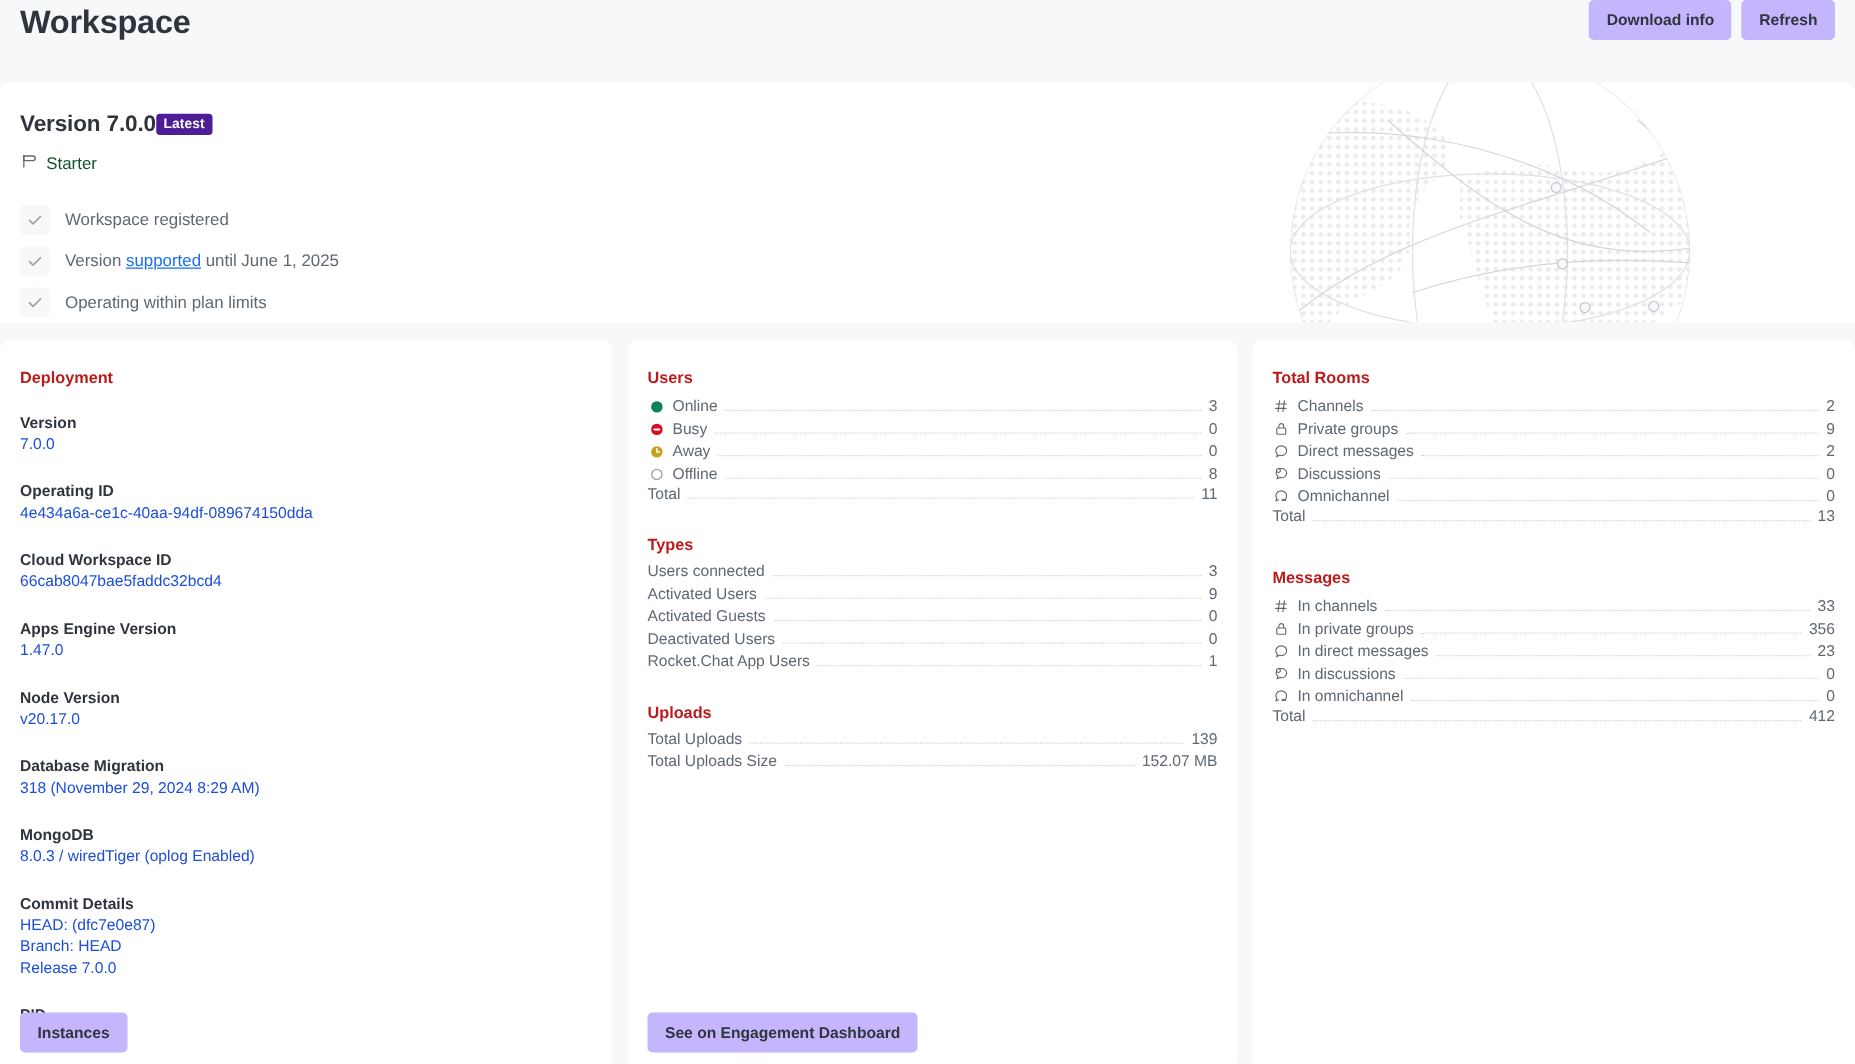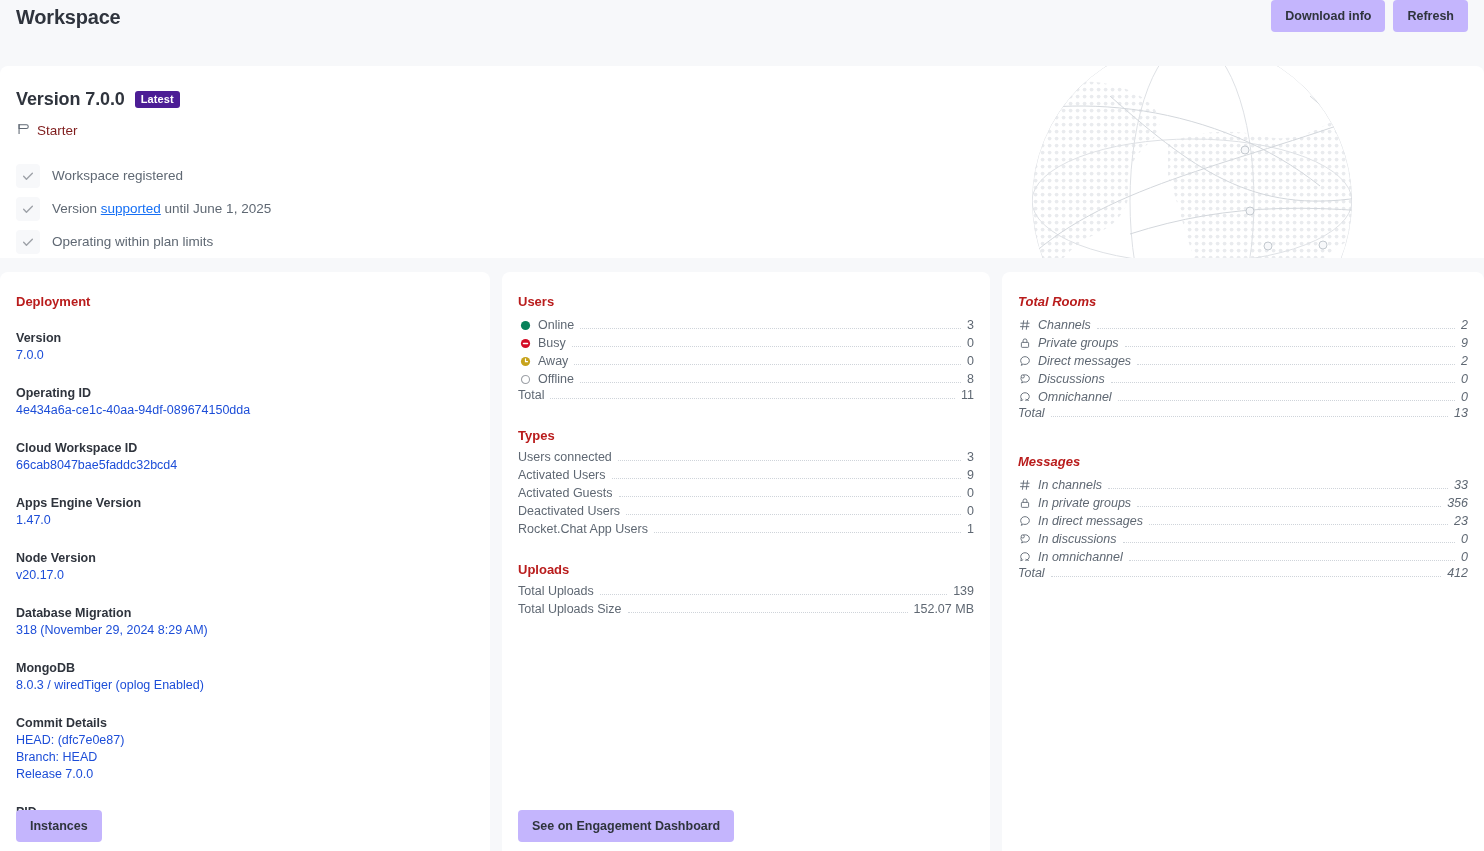--- a/index.html
+++ b/index.html
@@ -27,21 +27,21 @@
     top: 0; left: 0;
     width: 1484px;
     height: 66px;
     background: #f7f8fa;
     display: flex;
     align-items: flex-start;
     justify-content: space-between;
     padding: 0 16px 0 16px;
   }
   .header-title {
-    font-size: 20px;
+    font-size: 26px;
     font-weight: 700;
     letter-spacing: -0.2px;
     color: #2f343d;
     line-height: 32px;
     padding-top: 1px;
     text-align: center;
   }
   .header-actions {
     display: flex;
     gap: 8px;
@@ -82,21 +82,20 @@
     pointer-events: none;
   }
   .hero-inner {
     position: relative;
     padding: 20px 16px 0 16px;
     z-index: 2;
   }
   .version-line {
     display: flex;
     align-items: center;
-    gap: 10px;
     height: 26px;
     text-align: center;
   }
   .version-text {
     font-size: 18px;
     font-weight: 700;
     color: #2f343d;
     letter-spacing: -0.1px;
   }
   .badge-latest {
@@ -107,21 +106,21 @@
     border-radius: 3px;
     padding: 2px 6px 3px 6px;
     line-height: 12px;
     letter-spacing: 0.1px;
   }
   .plan-line {
     display: flex;
     align-items: center;
     gap: 7px;
     margin-top: 10px;
-    color: #7f1d1d;
+    color: #14532d;
     font-size: 13.5px;
   }
   .checks { margin-top: 20px; }
   .check-row {
     display: flex;
     align-items: center;
     gap: 12px;
     height: 33px;
   }
   .check-box {
@@ -152,21 +151,21 @@
     gap: 12px;
   }
   .card {
     background: #ffffff;
     border-radius: 8px 8px 0 0;
     padding: 22px 16px 0 16px;
     position: relative;
   }
   .card.col-left  { width: 490px; }
   .card.col-mid   { width: 488px; }
-  .card.col-right { width: 482px; font-style: italic; }
+  .card.col-right { width: 482px; }
 
   .section-title {
     font-size: 13px;
     font-weight: 700;
     color: #b91c1c;
     margin-bottom: 7px;
   }
   .section-title.spaced { margin-top: 22px; }
   .section-title.spaced-lg { margin-top: 30px; }
 

